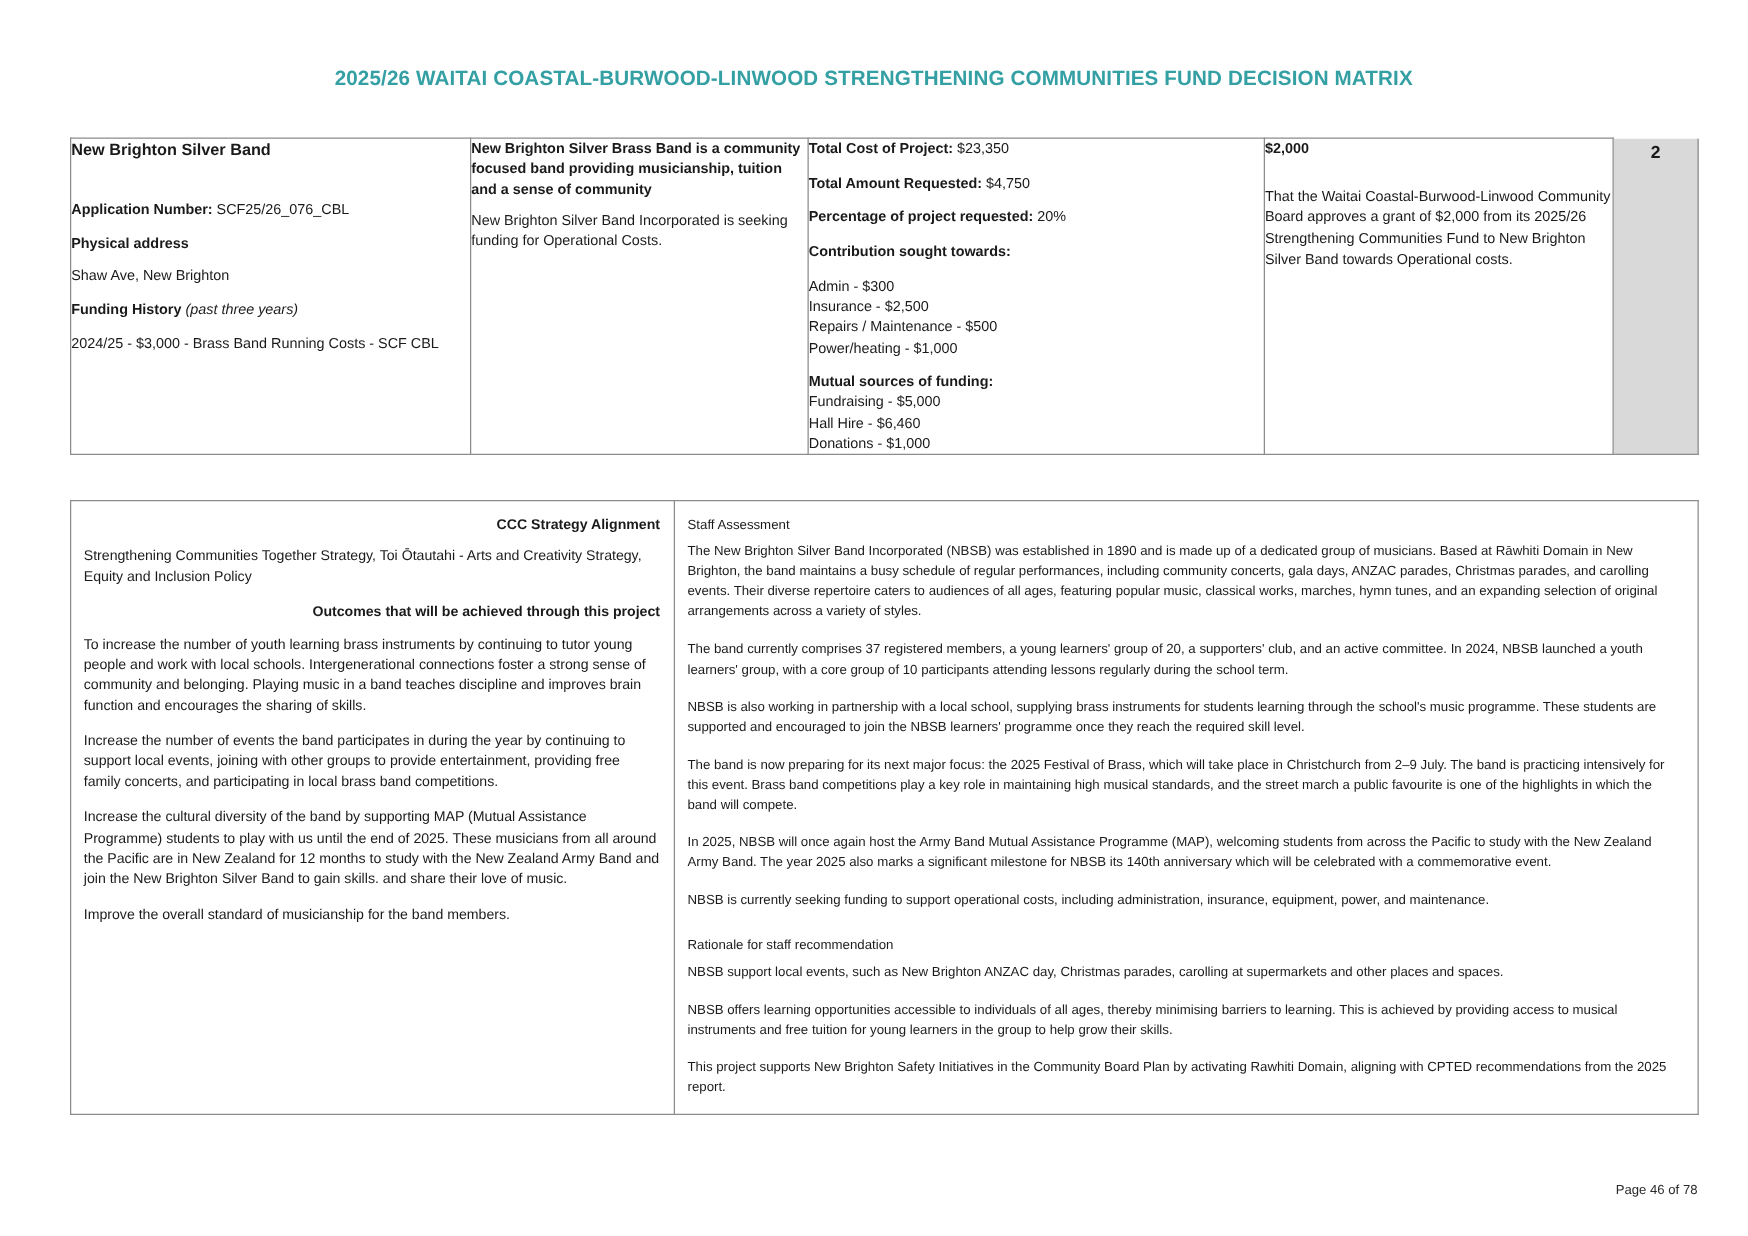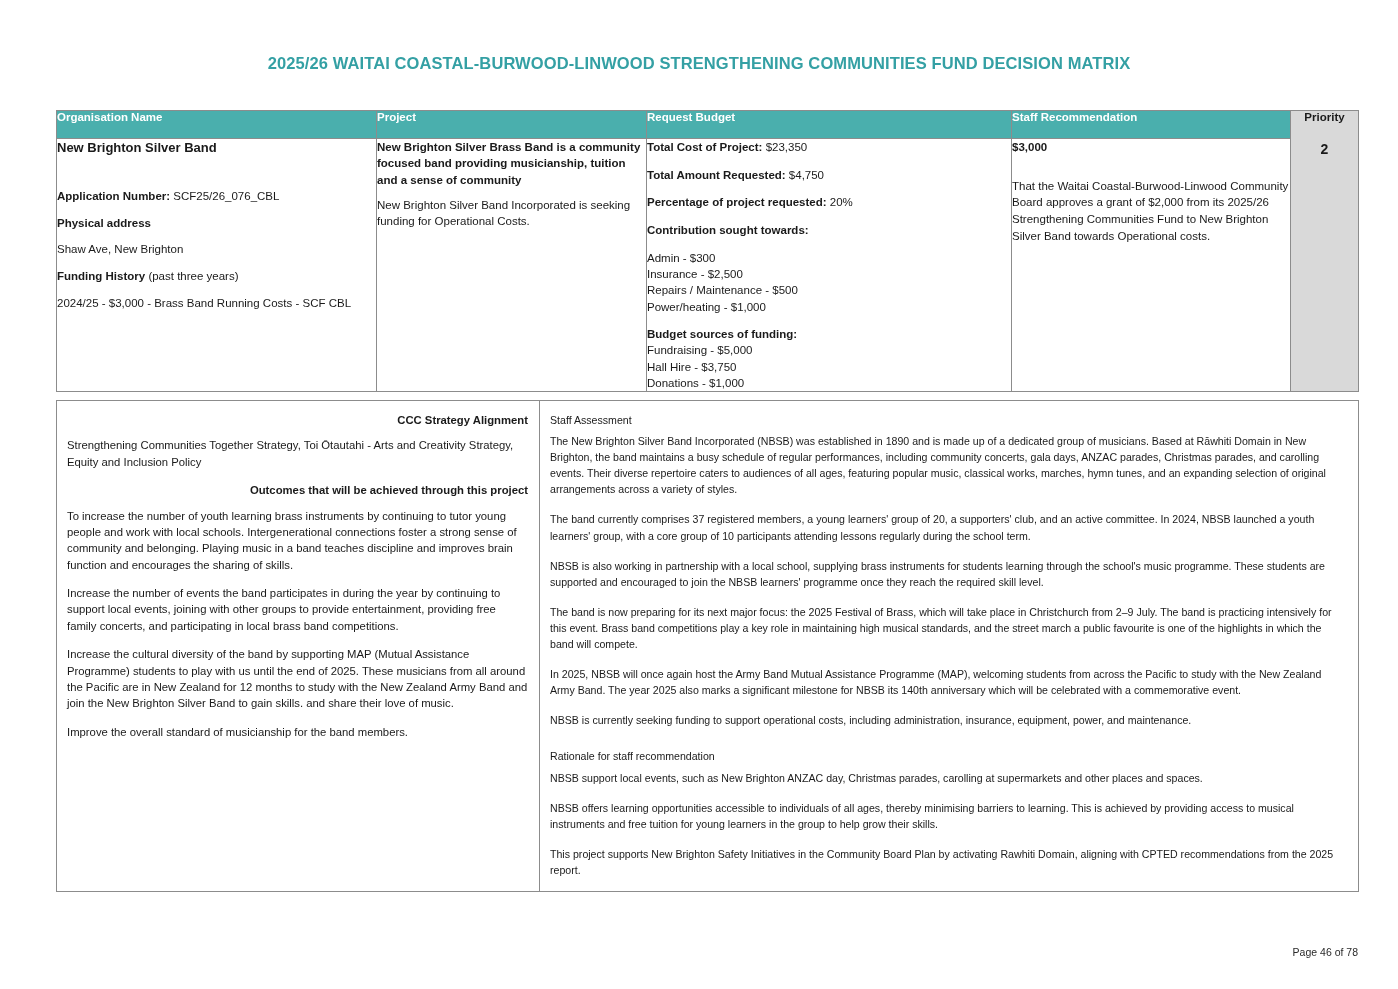--- a/index.html
+++ b/index.html
@@ -85,21 +85,21 @@
     padding-top: 12px;
     border-top: none !important;
   }
   .org-name {
     font-size: 13px;
     font-weight: bold;
     margin-bottom: 30px;
   }
   .kv { margin-bottom: 10px; }
   .kv .k { font-weight: bold; }
-  .kv .it { font-weight: normal; }
+  .kv .it { font-style: italic; font-weight: normal; }
   .plain { margin-bottom: 10px; }
   .proj-title {
     font-weight: bold;
     line-height: 1.42;
     margin-bottom: 9px;
   }
   .proj-body { line-height: 1.42; }
   .budget-line { margin-bottom: 11px; }
   .budget-line .k { font-weight: bold; }
   .budget-sub { line-height: 1.42; }
@@ -167,27 +167,20 @@
 
   <table class="summary-table">
     <colgroup>
       <col style="width:320px">
       <col style="width:270px">
       <col style="width:365px">
       <col style="width:279px">
       <col style="width:68px">
     </colgroup>
     <tbody>
-        <tr>
-      <th class="sum-head">Organisation Name</th>
-      <th class="sum-head">Project</th>
-      <th class="sum-head">Request Budget</th>
-      <th class="sum-head">Staff Recommendation</th>
-      <th class="sum-head-priority">Priority</th>
-    </tr>
     <tr>
 
       <td class="sum-cell">
         <div class="org-name">New Brighton Silver Band</div>
         <div class="kv">
           <span class="k">Application Number:</span>
           <span>SCF25/26_076_CBL</span>
         </div>
         <div class="kv">
           <span class="k">Physical address</span>
@@ -222,29 +215,29 @@
           <span class="k">Contribution sought towards:</span>
         </div>
         <div class="budget-sub">
           <div>Admin - $300</div>
           <div>Insurance - $2,500</div>
           <div>Repairs / Maintenance - $500</div>
           <div>Power/heating - $1,000</div>
         </div>
         <div class="budget-gap"></div>
         <div class="budget-sub">
-          <div style="font-weight:bold">Budget sources of funding:</div>
+          <div style="font-weight:bold">Mutual sources of funding:</div>
           <div>Fundraising - $5,000</div>
-          <div>Hall Hire - $3,750</div>
+          <div>Hall Hire - $6,460</div>
           <div>Donations - $1,000</div>
         </div>
       </td>
 
       <td class="sum-cell">
-        <div class="rec-amount">$3,000</div>
+        <div class="rec-amount">$2,000</div>
         <div class="rec-body">That the Waitai Coastal-Burwood-Linwood Community Board approves a grant of $2,000 from its 2025/26 Strengthening Communities Fund to New Brighton Silver Band towards Operational costs.</div>
       </td>
 
       <td class="sum-cell sum-cell-priority">
         <span>2</span>
       </td>
     </tr>
   </tbody>
     </table>
 

